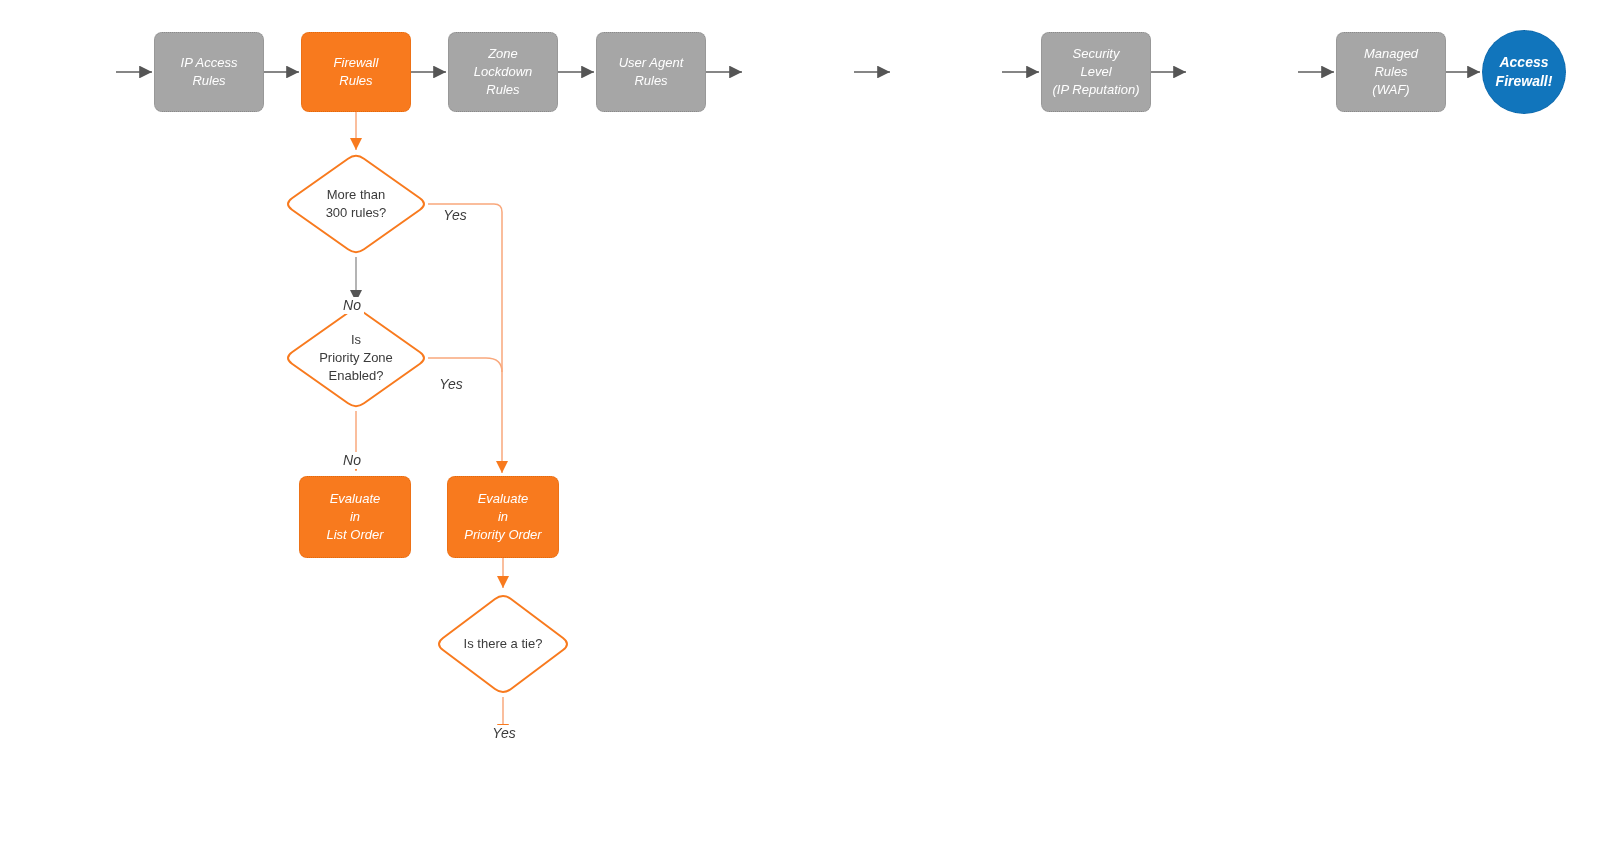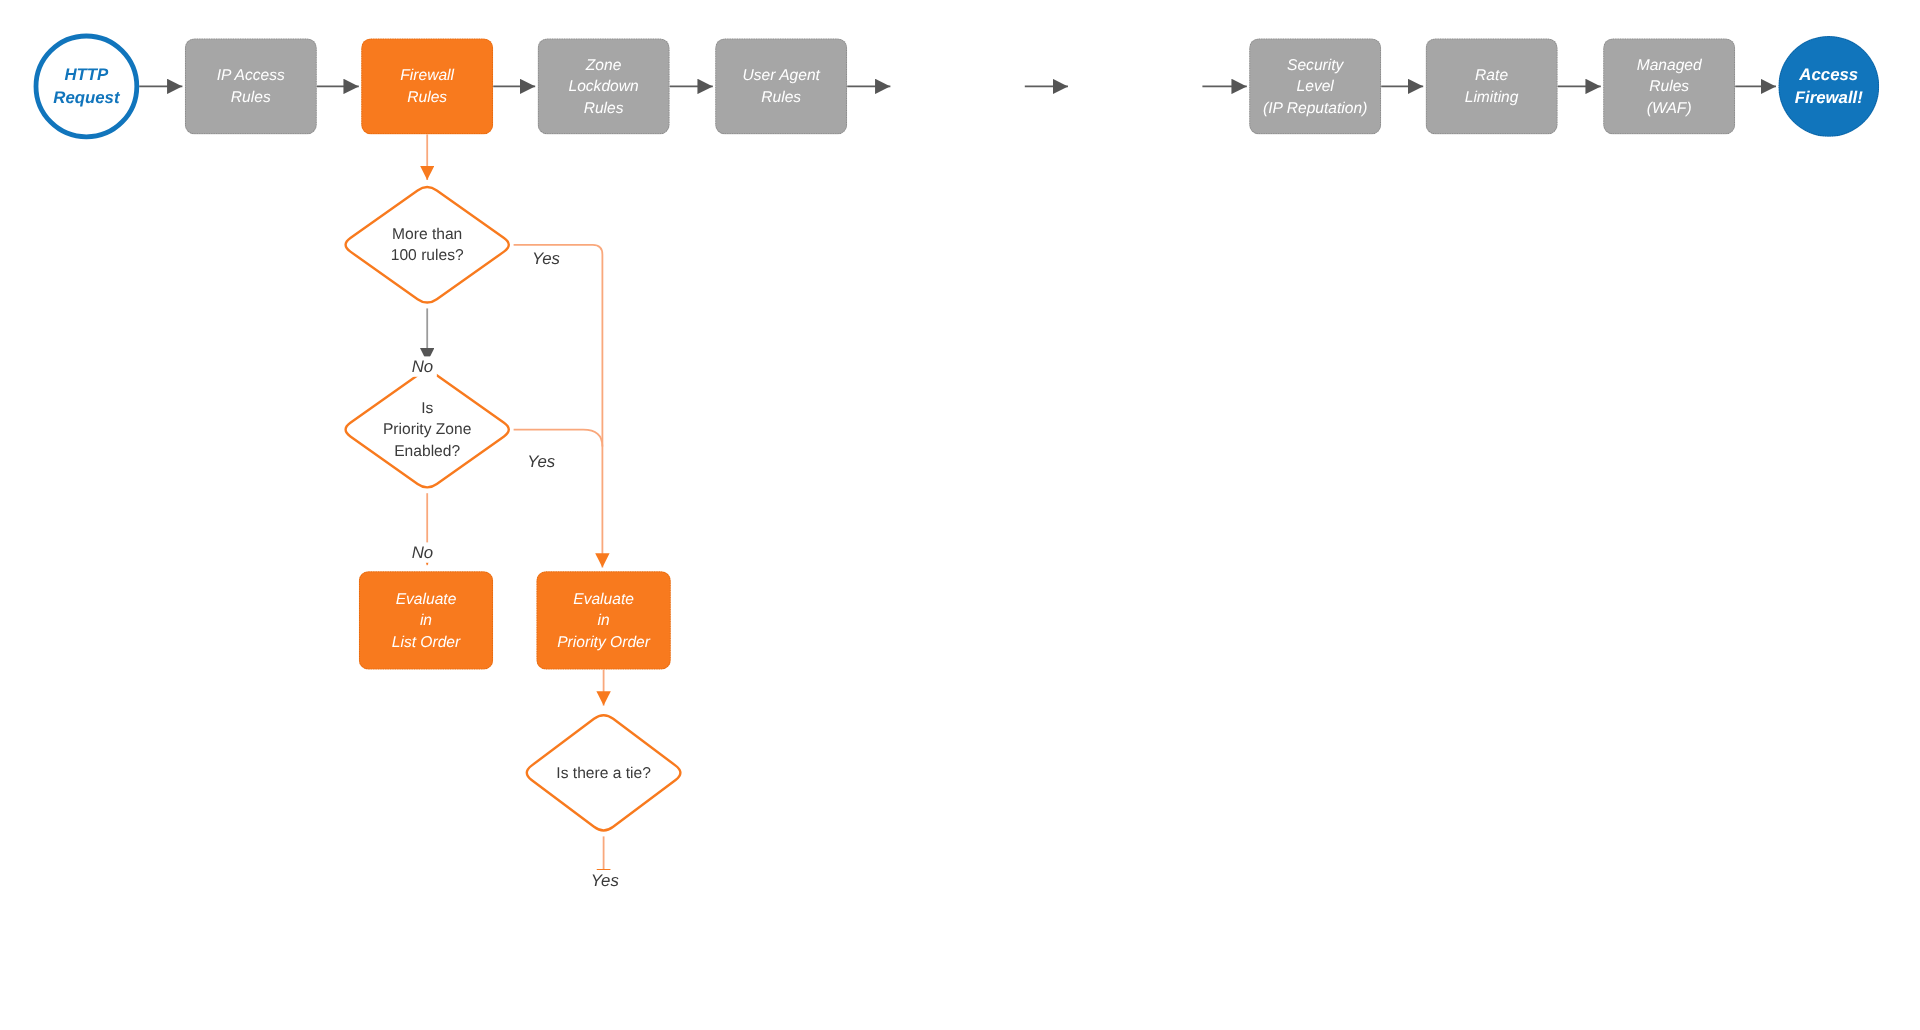--- a/index.html
+++ b/index.html
@@ -74,24 +74,20 @@
     <path class="edge-salmon" d="M428 358 H486 Q502 358 502 372"></path>
     <path class="edge-salmon" marker-end="url(#morange)" d="M356 411 V471"></path>
     <path class="edge-salmon" marker-end="url(#morange)" d="M503 558 V588"></path>
     <path class="edge-salmon" marker-end="url(#morange)" d="M503 697 V736"></path>
 
     <path class="diamond" d="M364 158.7 L420 198.3 Q428 204 420 209.7 L364 249.3 Q356 255 348 249.3 L292 209.7 Q284 204 292 198.3 L348 158.7 Q356 153 364 158.7 Z"></path>
     <path class="diamond" d="M364 312.7 L420 352.3 Q428 358 420 363.7 L364 403.3 Q356 409 348 403.3 L292 363.7 Q284 358 292 352.3 L348 312.7 Q356 307 364 312.7 Z"></path>
     <path class="diamond" d="M511 599 L563 638 Q571 644 563 650 L511 689 Q503 695 495 689 L443 650 Q435 644 443 638 L495 599 Q503 593 511 599 Z"></path>
   </svg>
 
-  <div class="node circle start">
-    <span class="lbl">HTTP
-Request</span>
-  </div>
   <div class="node circle end">
     <span class="lbl">Access
 Firewall!</span>
   </div>
 
   <div class="node box gray" style="left:154px;top:32px">
     <span class="lbl">IP Access
 Rules</span>
   </div>
   <div class="node box orangebox" style="left:301px;top:32px">
@@ -105,32 +101,28 @@
   </div>
   <div class="node box gray" style="left:596px;top:32px">
     <span class="lbl">User Agent
 Rules</span>
   </div>
   <div class="node box gray" style="left:1041px;top:32px">
     <span class="lbl">Security
 Level
 (IP Reputation)</span>
   </div>
-  <div class="node box gray" style="left:1188px;top:32px">
-    <span class="lbl">Rate
-Limiting</span>
-  </div>
   <div class="node box gray" style="left:1336px;top:32px">
     <span class="lbl">Managed
 Rules
 (WAF)</span>
   </div>
 
   <div class="dlabel" style="left:291px;top:186px">More than
-100 rules?</div>
+300 rules?</div>
   <div class="dlabel" style="left:291px;top:331px">Is
 Priority Zone
 Enabled?</div>
   <div class="dlabel" style="left:438px;top:635px">Is there a tie?</div>
 
   <div class="elabel" style="left:455px;top:179px">Yes</div>
   <div class="elabel" style="left:352px;top:269px">No</div>
   <div class="elabel" style="left:451px;top:348px">Yes</div>
   <div class="elabel" style="left:352px;top:424px">No</div>
   <div class="elabel" style="left:504px;top:697px">Yes</div>

